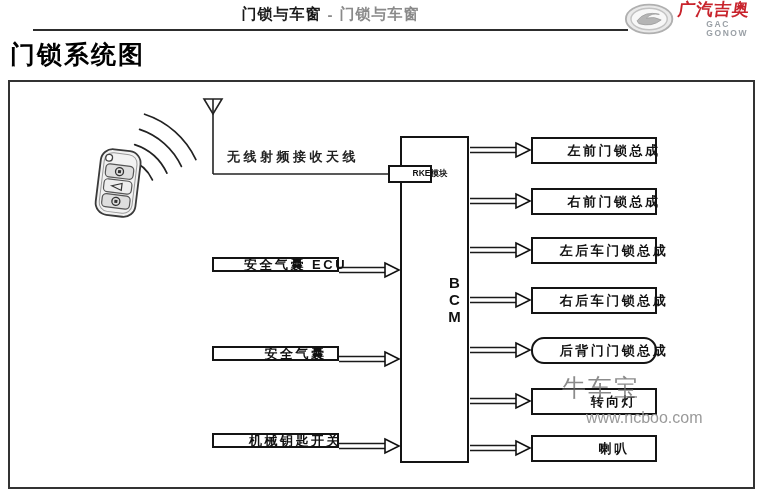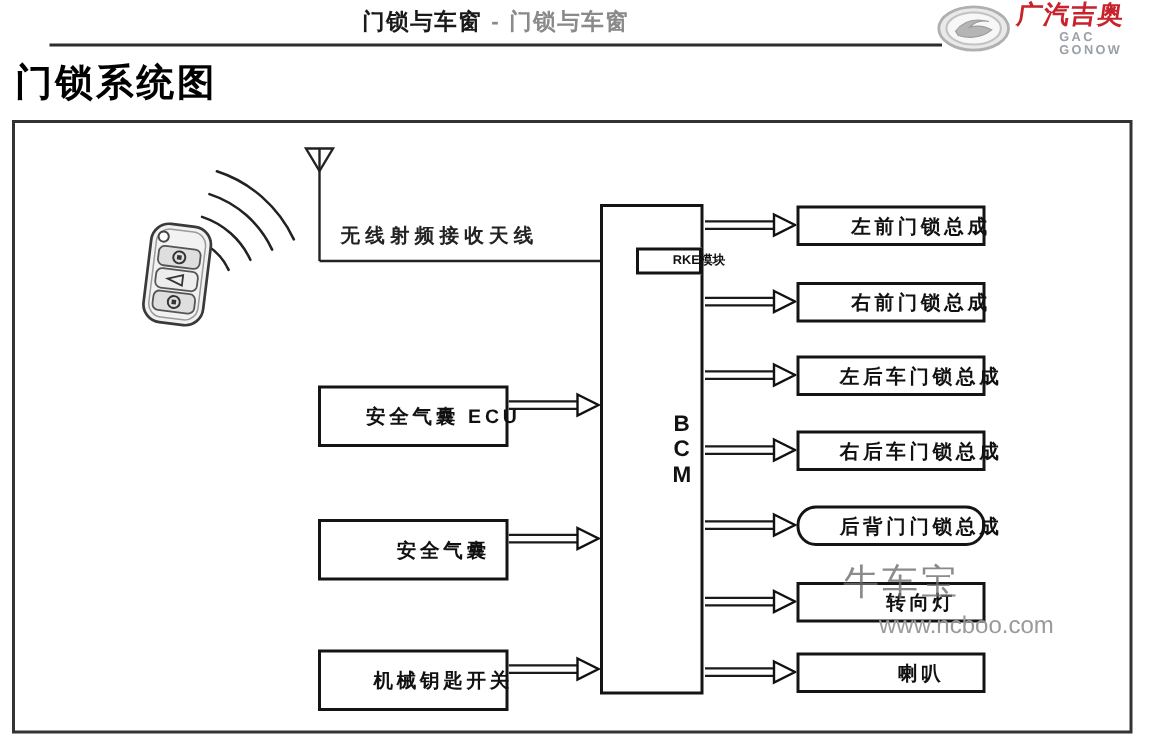--- a/index.html
+++ b/index.html
@@ -35,29 +35,29 @@
     position:absolute;left:8px;top:80px;width:747px;height:409px;
     border:2px solid #333;box-sizing:border-box;background:#fff;
   }
   svg.overlay{position:absolute;left:0;top:0;z-index:1;pointer-events:none;}
   .node{
     position:absolute;background:#fff;border:2px solid #141414;
     box-sizing:border-box;display:flex;align-items:center;justify-content:center;
     font-size:13px;font-weight:600;color:#111;letter-spacing:2.5px;
     white-space:nowrap;z-index:2;padding-left:40px;
   }
-  .node.in{left:212px;width:127px;height:41px;}
+  .node.in{left:212px;width:127px;height:15px;}
   .node.out{left:531px;width:126px;height:27px;}
   .node.bcm{
     left:400px;top:136px;width:69px;height:327px;
     flex-direction:column;font-size:15px;font-weight:600;letter-spacing:0;
     line-height:17px;z-index:2;
   }
   .node.rke{
-    left:424px;top:165px;width:28px;height:18px;
+    left:388px;top:165px;width:28px;height:18px;
     font-size:8.5px;font-weight:bold;letter-spacing:0;z-index:3;
   }
   .antenna-label{
     position:absolute;left:227px;top:148px;z-index:2;
     font-size:13px;font-weight:600;letter-spacing:3.5px;color:#222;white-space:nowrap;
   }
   
   .wm-cn{
     position:absolute;left:562px;top:372px;z-index:6;
     font-size:24px;color:#6f6f6f;opacity:.8;letter-spacing:2px;white-space:nowrap;

